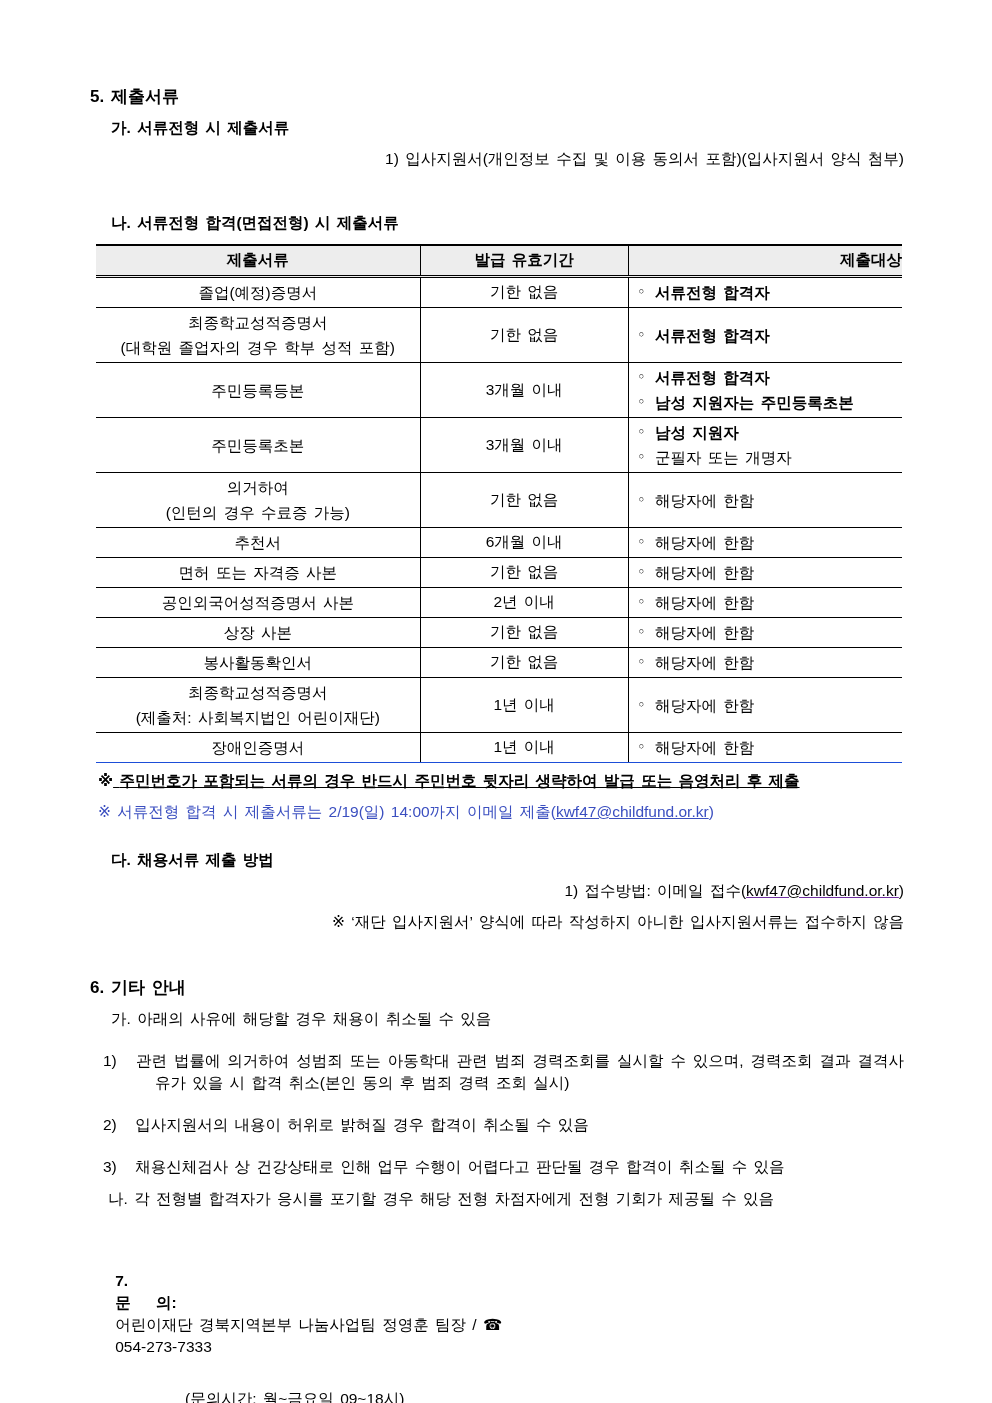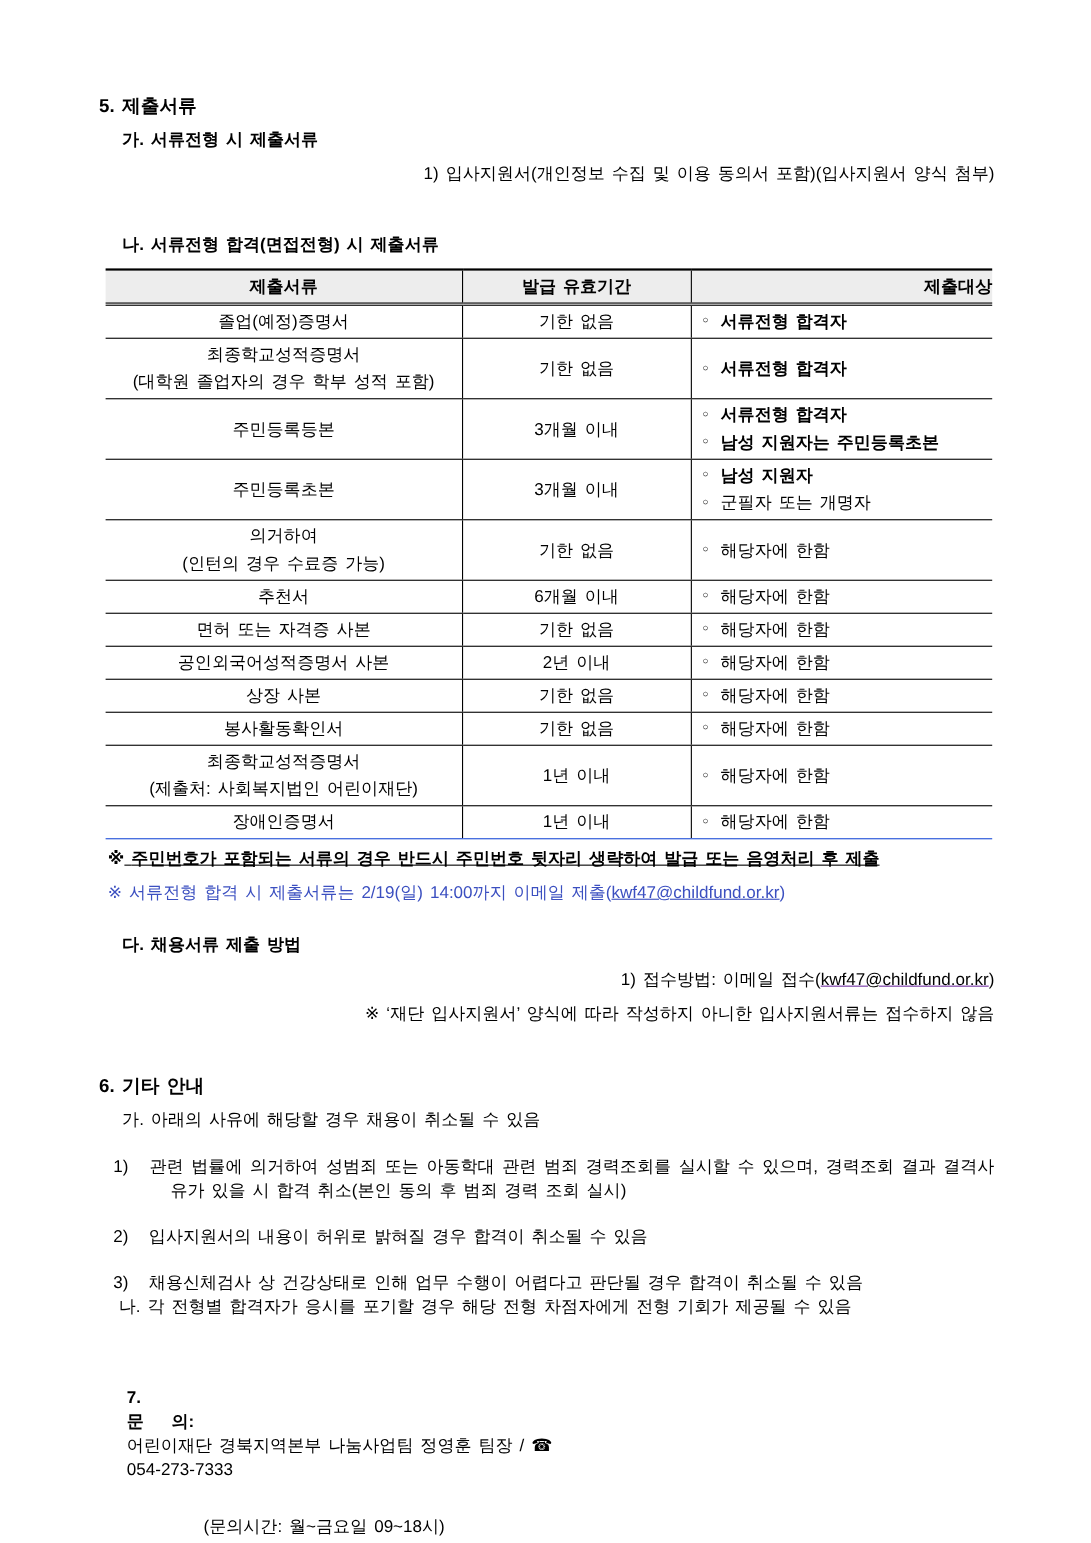--- a/index.html
+++ b/index.html
@@ -48,21 +48,21 @@
   .target-line { display:flex; align-items:center; line-height:25px; }
   .circ { font-size:9px; margin-right:11px; flex:0 0 auto; transform:translateY(-1px); }
 
   .note-black { margin:7px 0 0 8px; font-weight:bold; text-decoration:underline; line-height:22px; }
   .note-blue  { margin:9px 0 0 8px; line-height:22px; }
   .email-black { color:#000; text-decoration:underline; text-decoration-color:#7030a0; }
   .email-blue  { color:#3b4fc0; text-decoration:underline; }
 
   .sec-da { margin-top:26px; }
   .sec6 { margin-top:44px; }
-  .sec6-na { padding-left:18px; }
+  .sec6-na { padding-left:18px; margin-top:10px; }
   .sec7 { margin-top:38px; }
   .sec7-line { white-space:pre-wrap; }
   .sec7-hours { padding-left:95px; margin-top:8px; }
 </style>
 </head>
 <body>
 
 <div class="page">
 
   <div class="sec-title row-line">

